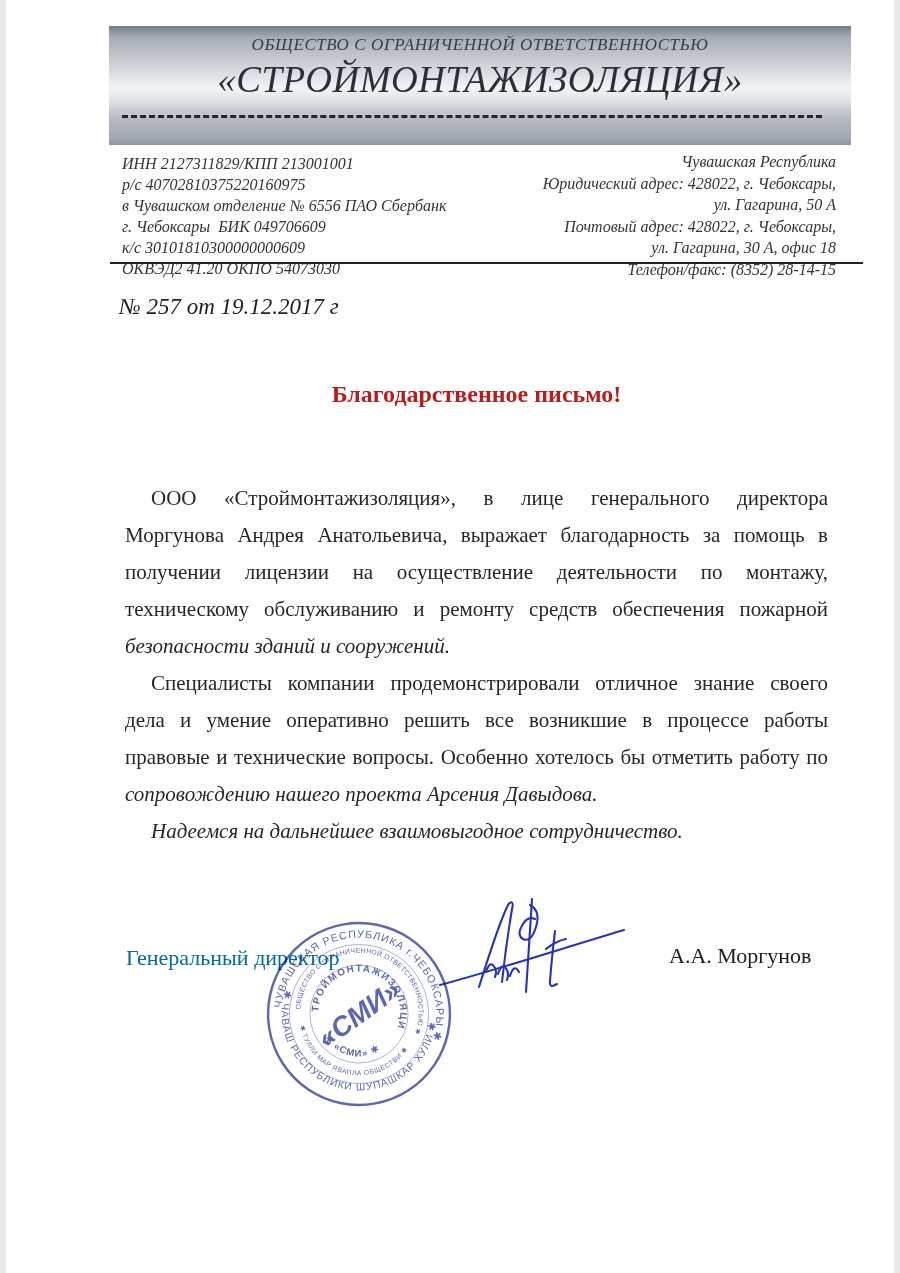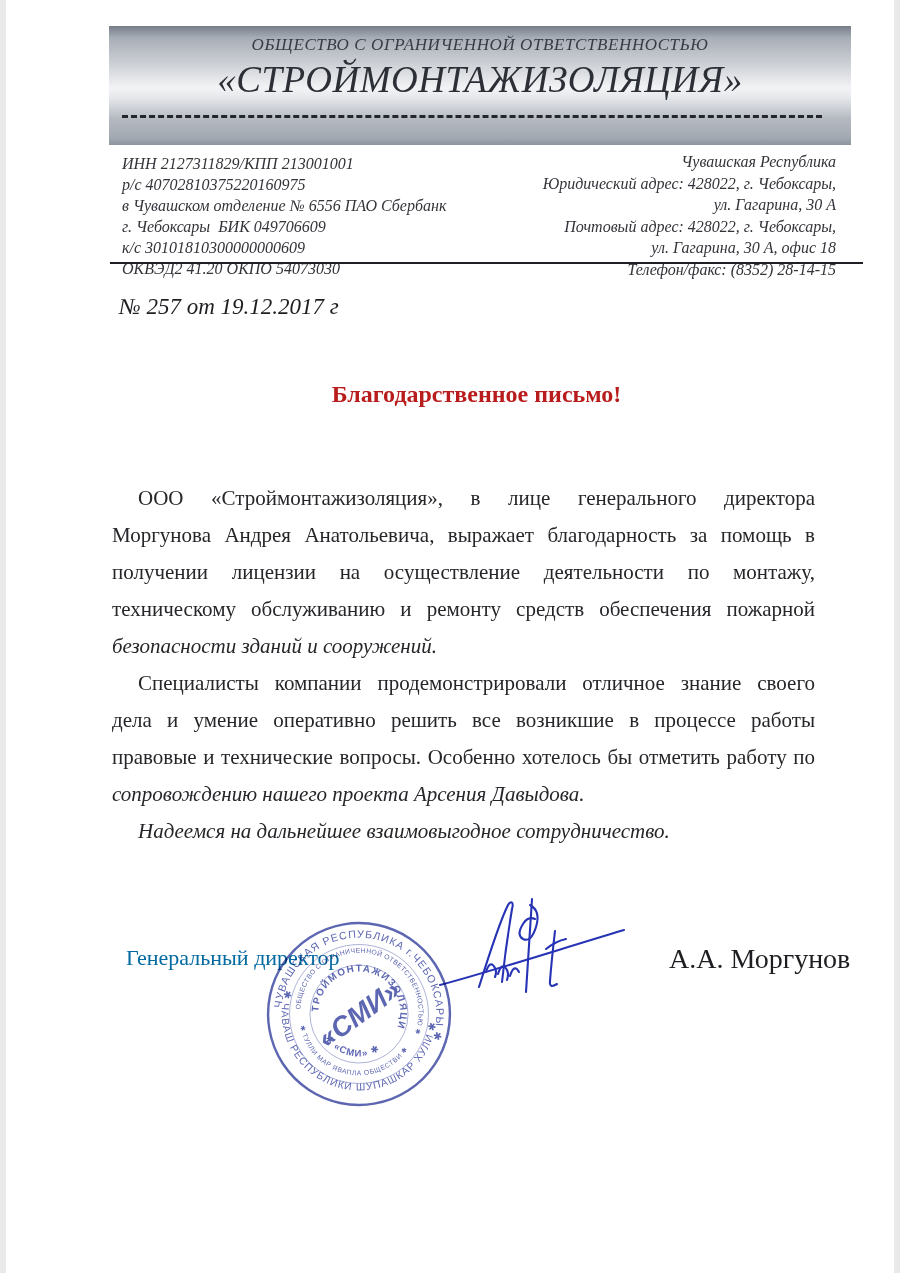--- a/index.html
+++ b/index.html
@@ -39,30 +39,30 @@
   .rule{
     position:absolute;left:104px;top:262px;width:753px;height:2px;
     background:#202024;
   }
   
   .ref-line{position:absolute;left:113px;top:294px;font-size:23px;color:#1e1e22;font-style:italic;}
   .letter-title{
     position:absolute;left:119px;top:381px;width:703px;text-align:center;
     font-weight:bold;font-size:24px;color:#b91c1c;
   }
-  .letter-body{position:absolute;left:106px;top:480px;width:703px;font-size:21px;}
+  .letter-body{position:absolute;left:119px;top:480px;width:703px;font-size:21px;}
   .body-line{
     height:37px;line-height:37px;
     text-align:justify;text-align-last:justify;-moz-text-align-last:justify;
   }
   .body-line.last{text-align-last:left;font-style:italic;-moz-text-align-last:left;}
   .body-line.first{text-indent:26px;}
   
   .sig-role{position:absolute;left:120px;top:945px;font-size:22px;color:#0369a1;}
-  .sig-name{position:absolute;left:663px;top:943px;font-size:28px;color:#1e1e22;}
+  .sig-name{position:absolute;left:663px;top:943px;font-size:22px;color:#1e1e22;}
   .stamp{
     position:absolute;left:258px;top:919px;width:190px;height:190px;
     mix-blend-mode:multiply;opacity:.9;filter:blur(.3px);
   }
   .autograph{
     position:absolute;left:428px;top:893px;width:198px;height:108px;
     mix-blend-mode:multiply;
   }
   .stamp text{font-family:"Liberation Sans","DejaVu Sans",sans-serif;}
 </style>
@@ -74,21 +74,21 @@
   <div class="band">
     <div class="org-type">ОБЩЕСТВО С ОГРАНИЧЕННОЙ ОТВЕТСТВЕННОСТЬЮ</div>
     <div class="company-name">«СТРОЙМОНТАЖИЗОЛЯЦИЯ»</div>
     <div class="band-dashes"></div>
   </div>
 
   <div class="req-left"><div>ИНН 2127311829/КПП 213001001</div><div>р/с 40702810375220160975</div><div>в Чувашском отделение № 6556 ПАО Сбербанк</div><div>г. Чебоксары  БИК 049706609</div><div>к/с 30101810300000000609</div><div>ОКВЭД2 41.20 ОКПО 54073030</div></div>
   <div class="req-right">
       <div>Чувашская Республика</div>
       <div>Юридический адрес: 428022, г. Чебоксары,</div>
-      <div>ул. Гагарина, 30 А</div>
+      <div>ул. Гагарина, 50 А</div>
       <div>Почтовый адрес: 428022, г. Чебоксары,</div>
       <div>ул. Гагарина, 30 А, офис 18</div>
       <div>Телефон/факс: (8352) 28-14-15</div>
     </div>
   <div class="rule"></div>
 
   <div class="ref-line">№ 257 от 19.12.2017 г</div>
   <div class="letter-title">Благодарственное письмо!</div>
 
   <div class="letter-body">

